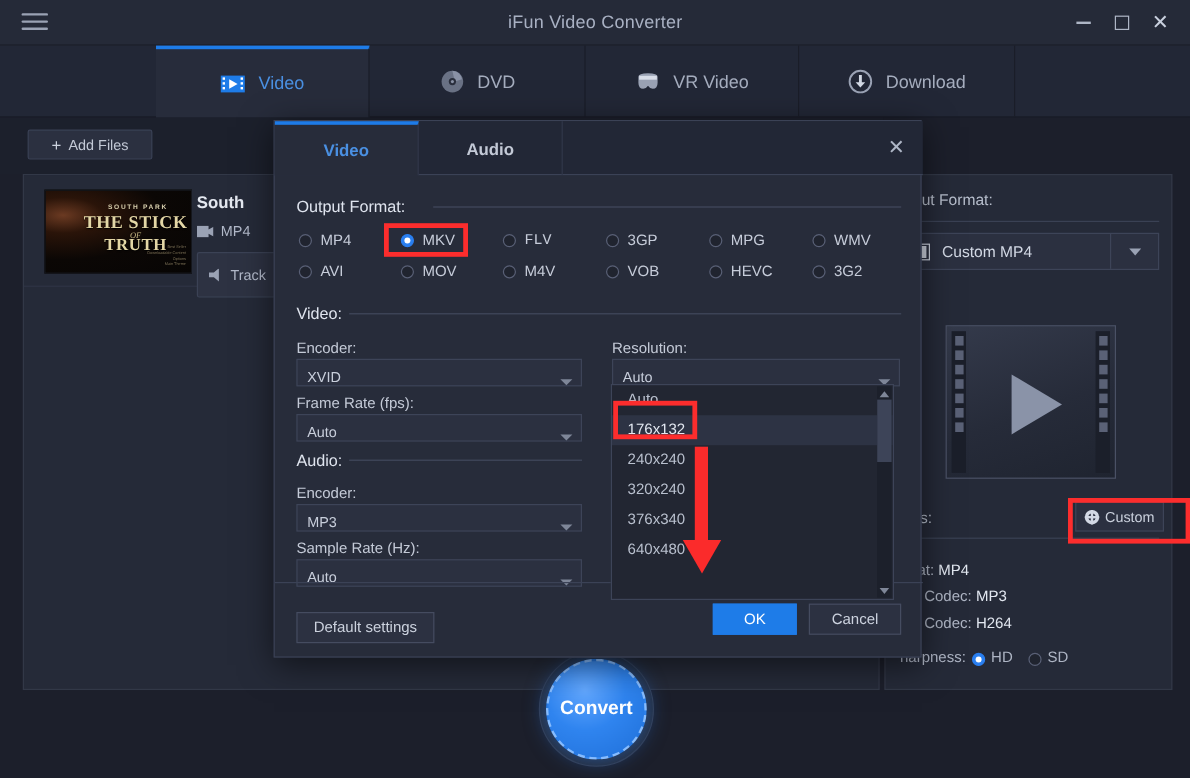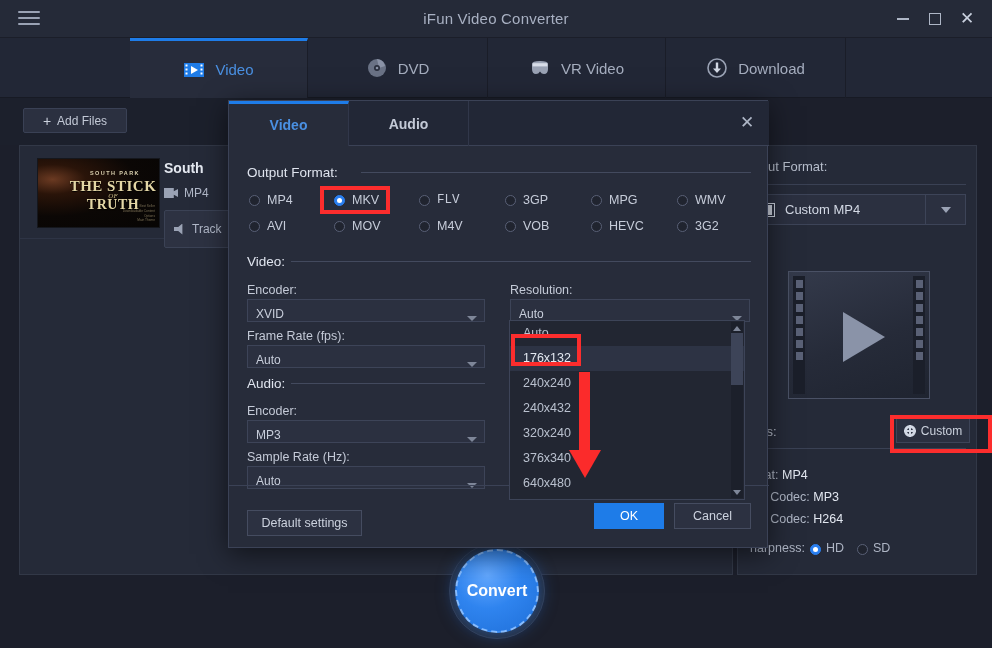--- a/index.html
+++ b/index.html
@@ -537,21 +537,20 @@
       <div class="btn" style="left:18px; top:24px; width:115px;">Default settings</div>
       <div class="btn primary" style="left:365px; top:17px; width:70px;">OK</div>
       <div class="btn" style="left:445px; top:17px; width:77px;">Cancel</div>
     </div>
   </div>
 
   <div class="dropdown">
     <div class="dd-item">Auto</div>
     <div class="dd-item hl">176x132</div>
     <div class="dd-item">240x240</div>
-    <div class="dd-item">240x432</div>
     <div class="dd-item">320x240</div>
     <div class="dd-item">376x340</div>
     <div class="dd-item">640x480</div>
     <div class="dd-scroll"></div>
     <div class="dd-thumb"></div>
     <div class="dd-arrowtop">
         <i></i>
       </div>
     <div class="dd-arrowbot">
         <i></i>

